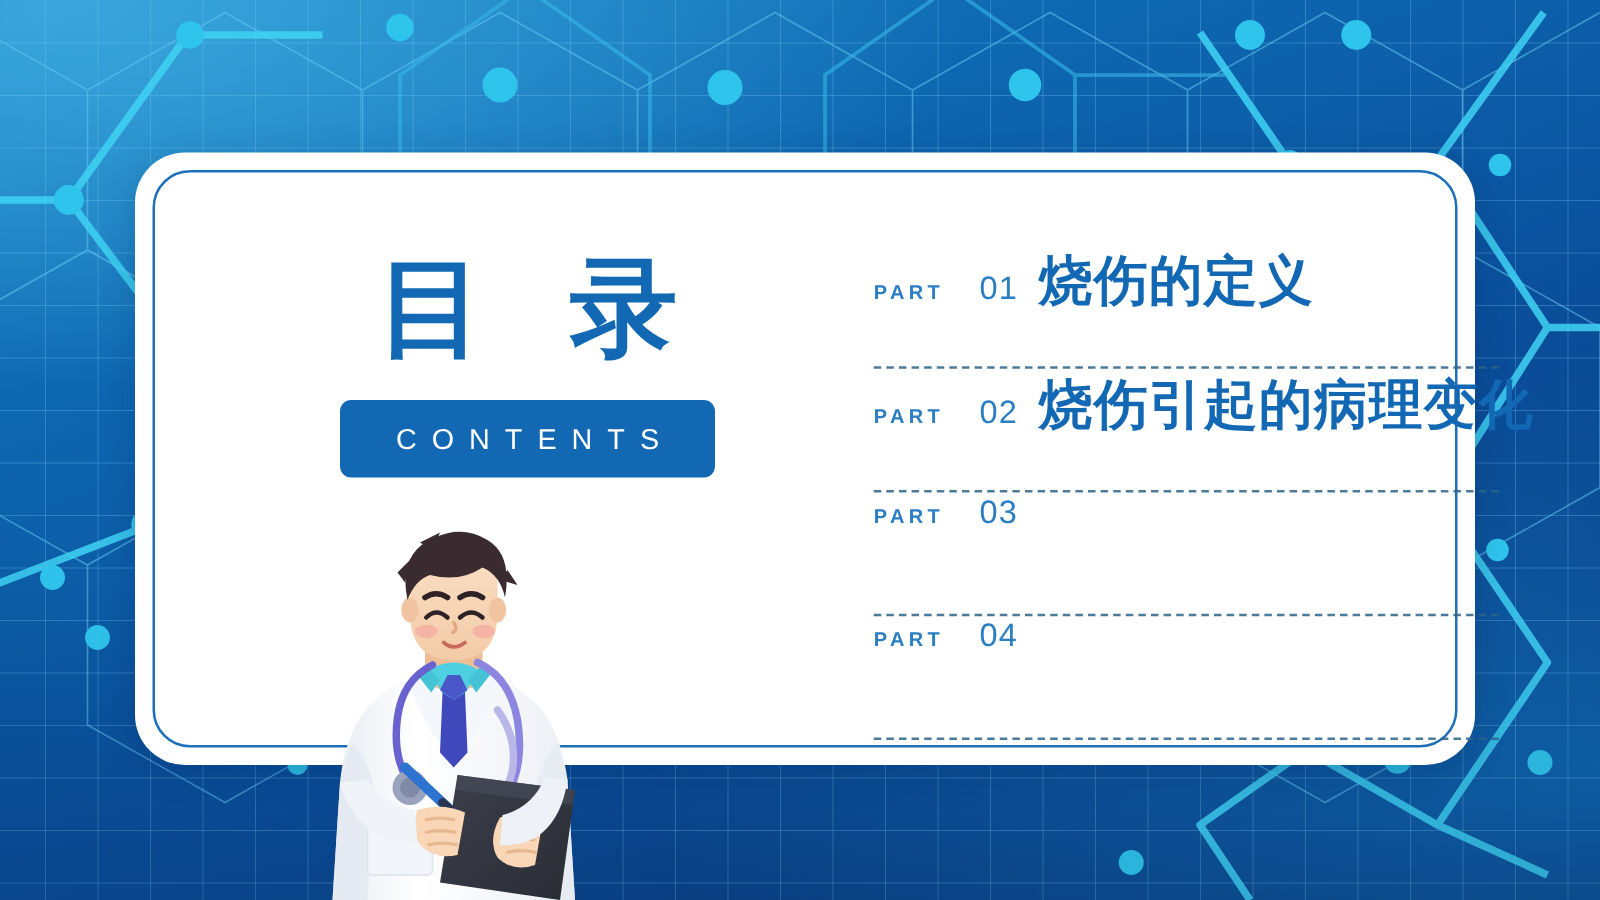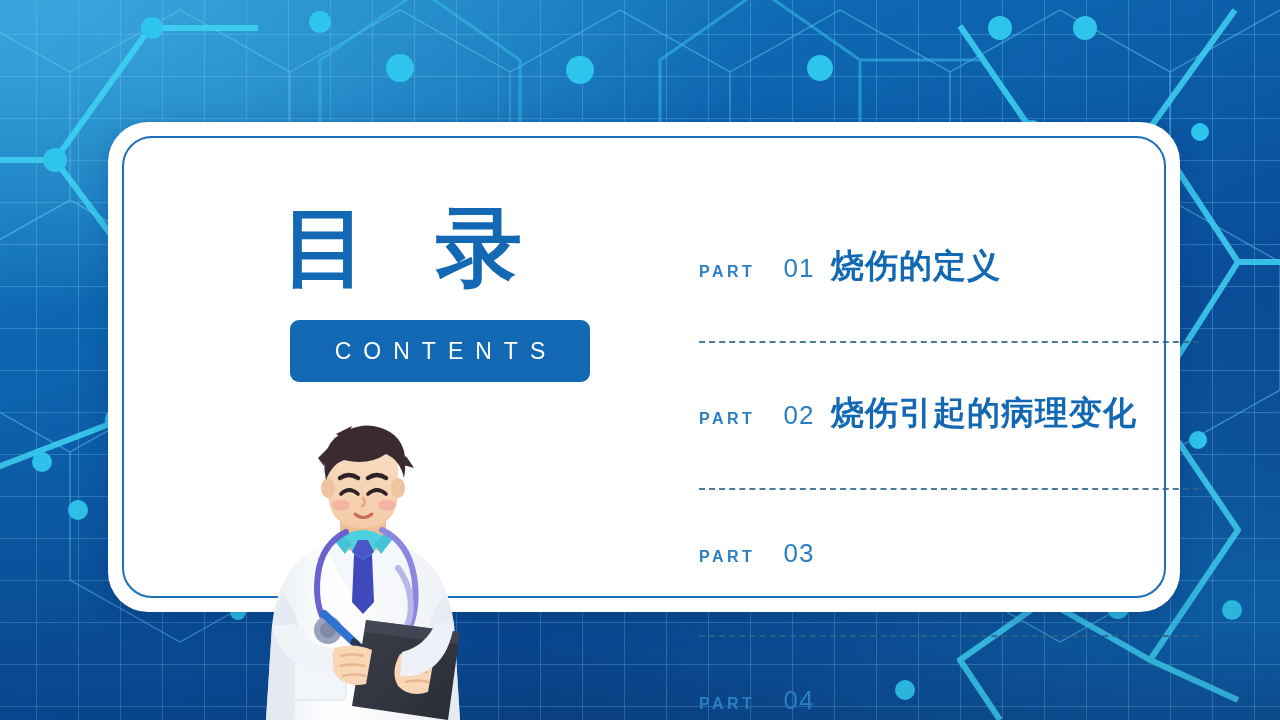--- a/index.html
+++ b/index.html
@@ -62,24 +62,24 @@
     right: 14px;
     bottom: 14px;
     border: 2px solid #1c6fb8;
     border-radius: 30px;
     pointer-events: none;
   }
 
   
   .left-block {
     position: absolute;
-    left: 152px;
+    left: 134px;
     top: 80px;
     width: 360px;
-    text-align: left;
+    text-align: center;
   }
   .mulu {
     font-family: "Liberation Sans", "DejaVu Sans", sans-serif;
     font-size: 86px;
     font-weight: bold;
     color: #1268b3;
     letter-spacing: 22px;
     text-indent: 22px;
     line-height: 1.05;
     white-space: nowrap;
@@ -107,21 +107,20 @@
   .toc {
     position: absolute;
     left: 591px;
     top: 74px;
     width: 500px;
   }
   .toc-row {
     display: flex;
     align-items: baseline;
     height: 97px;
-    margin-top: 48px;
   }
   .toc-part {
     color: #2b7ec2;
     font-size: 16px;
     font-weight: bold;
     letter-spacing: 3.5px;
     width: 54px;
     flex: none;
   }
   .toc-num {
@@ -130,21 +129,21 @@
     font-weight: normal;
     letter-spacing: 1px;
     width: 78px;
     flex: none;
     padding-left: 14px;
     box-sizing: border-box;
     text-align: center;
   }
   .toc-title {
     color: #1268b3;
-    font-size: 33px;
+    font-size: 43px;
     font-weight: bold;
     letter-spacing: 1px;
     white-space: nowrap;
   }
   .toc-sep {
     height: 0;
     border-top: 2px dashed #2d6489;
     opacity: 0.85;
   }
 

